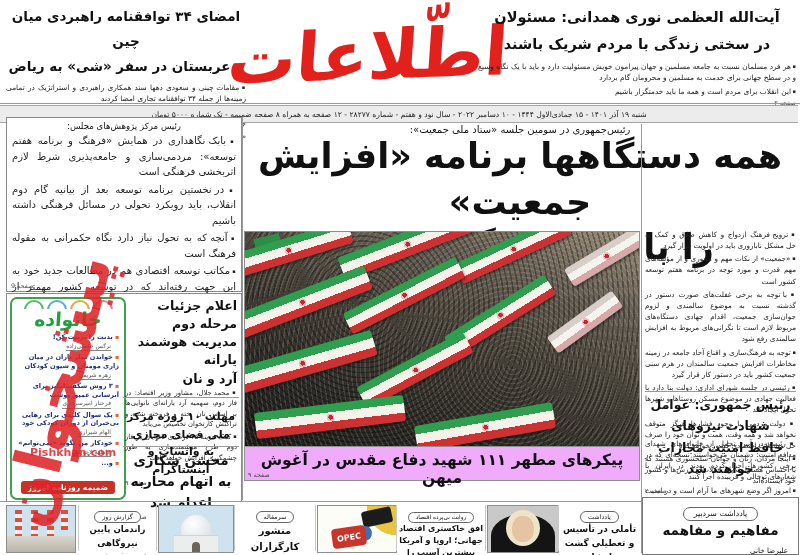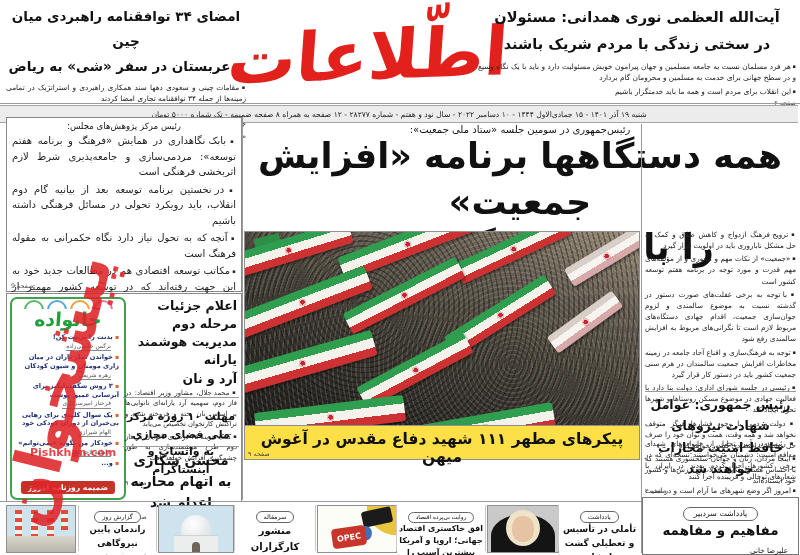--- a/index.html
+++ b/index.html
@@ -25,21 +25,21 @@
      background:
        repeating-radial-gradient(circle at 30% 35%, rgba(0,0,0,.30) 0 1.6px, transparent 1.6px 5px),
        repeating-radial-gradient(circle at 68% 62%, rgba(235,228,215,.14) 0 1.4px, transparent 1.4px 4.6px),
        linear-gradient(200deg,#9a8c77 0%,#6a6257 22%,#474239 48%,#2b2925 78%,#1e1c1a 100%);}
   .coffin{position:absolute;border-radius:3px;box-shadow:0 2px 3px rgba(0,0,0,.45);
      background:linear-gradient(180deg,#2f9e4f 0 32%,#f5f2ec 32% 68%,#ce3131 68% 100%);}
   .coffin i{position:absolute;left:50%;top:50%;width:9px;height:9px;margin:-4.5px 0 0 -4.5px;
      border-radius:50%;background:radial-gradient(circle,#c23 0 35%,rgba(200,40,40,.25) 36% 60%,transparent 61%);}
   .coffin.pale{background:linear-gradient(180deg,#d8cfc8 0 32%,#f7f3ee 32% 68%,#d8a9a9 68% 100%);}
   .gflag{position:absolute;width:26px;height:16px;background:#2d8f46;transform:rotate(-14deg);}
-  #caption-box{left:244px;top:425px;width:394px;height:33px;border:1px solid #8f8f8f;background:#fde047;}
+  #caption-box{left:244px;top:446px;width:394px;height:33px;border:1px solid #8f8f8f;background:#f0abfc;}
   #caption-box .cap{position:absolute;left:0;right:0;top:4px;text-align:center;font-size:15.5px;font-weight:bold;}
   #caption-box .pageref{position:absolute;left:3px;bottom:1px;}
   
   .rc{left:645px;width:151px;}
   .subhead{font-weight:bold;text-align:center;font-size:12.5px;line-height:1.7;}
   #editor-box{left:642px;top:497px;width:155px;height:56px;border:1px solid #777;background:#fff;}
   .pill{display:inline-block;border:1px solid #666;border-radius:8px;padding:0 10px;font-size:7.8px;line-height:1.6;background:#fff;}
   #editor-box .ttl{text-align:center;font-weight:bold;font-size:13.5px;margin-top:1px;}
   #editor-box .auth{font-size:7.2px;margin:2px 10px 0 0;display:inline-block;border-bottom:1px solid #555;}
   

